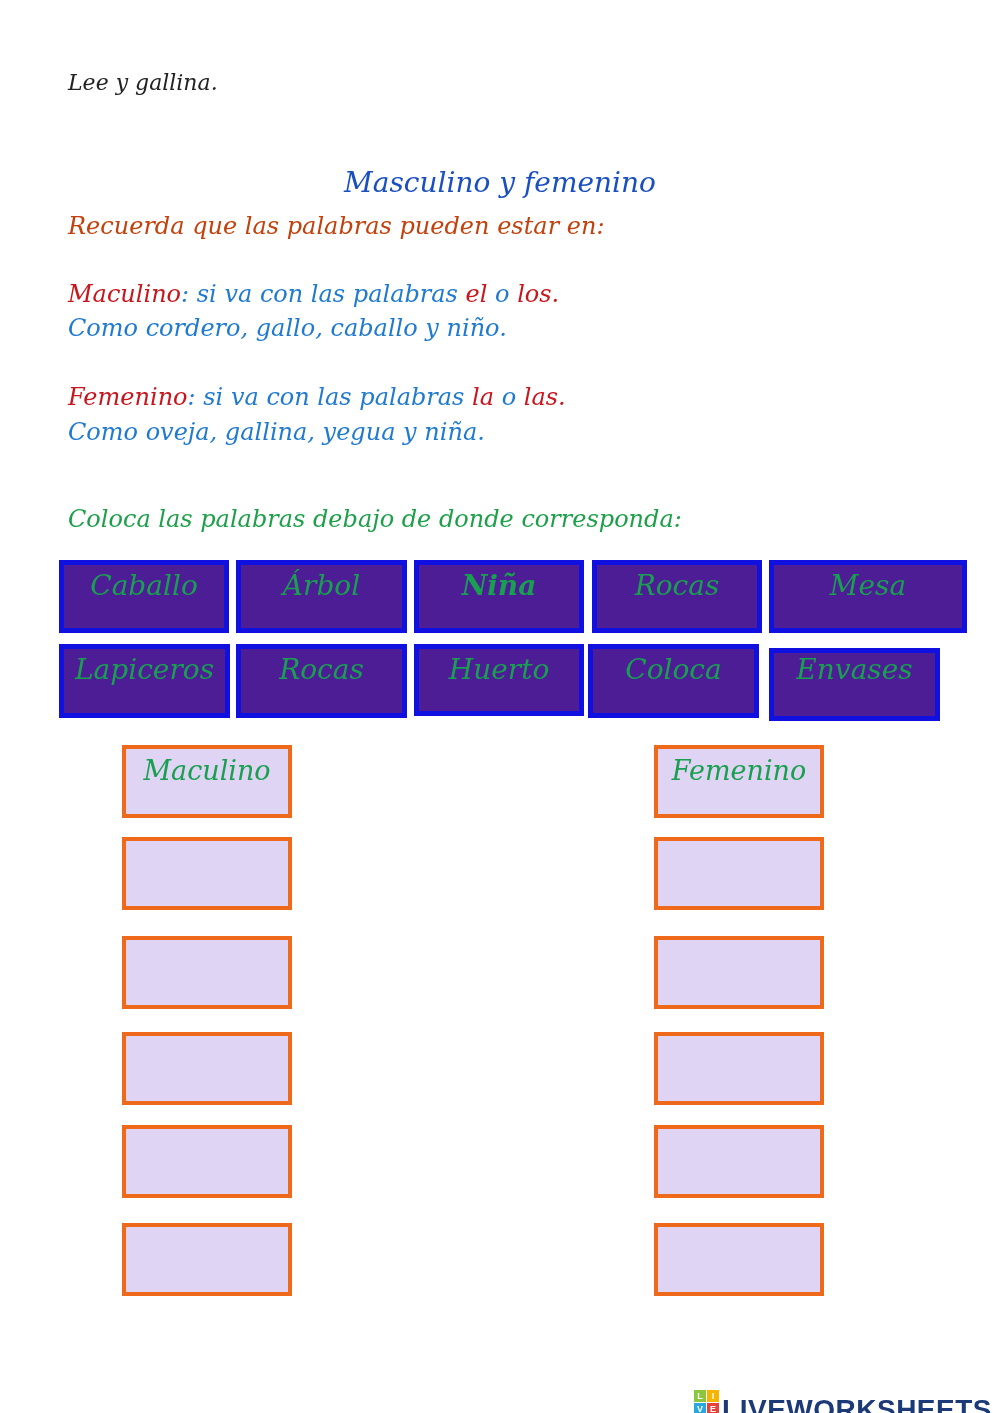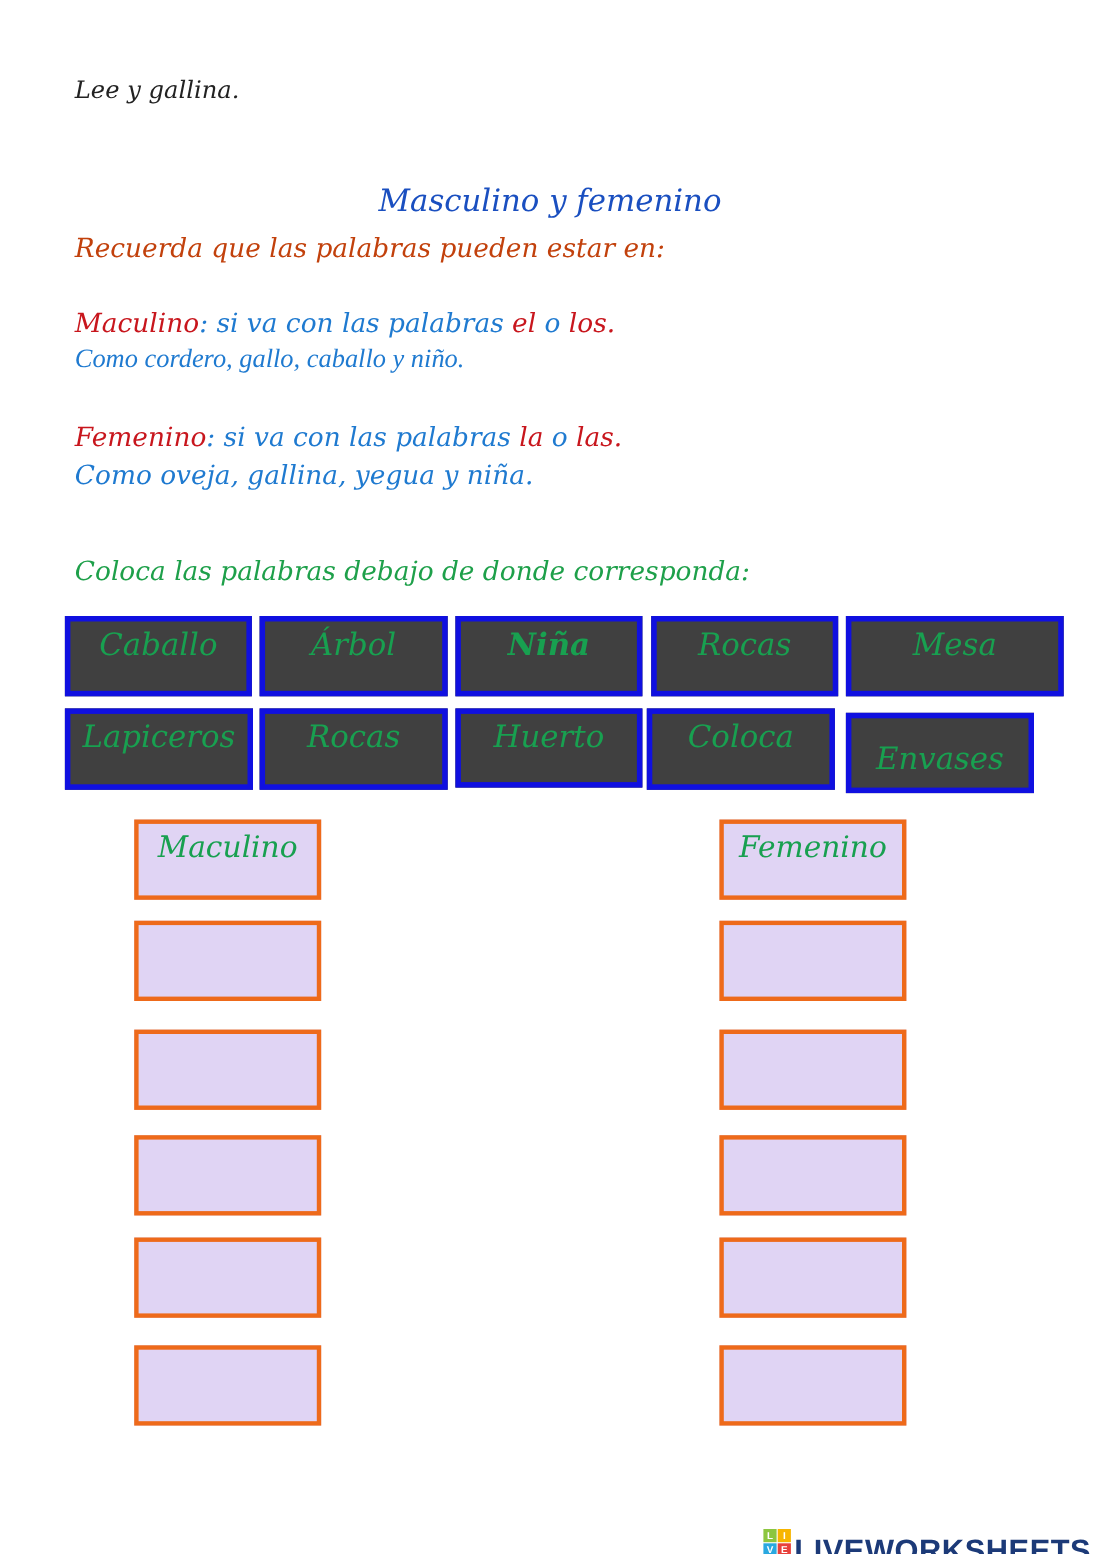--- a/index.html
+++ b/index.html
@@ -6,21 +6,21 @@
   body { width:1000px; height:1413px; background:#ffffff; position:relative; overflow:hidden;
          font-family:"DejaVu Serif", serif; }
   .abs { position:absolute; }
   .txt { font-family:"DejaVu Serif", serif; font-style:italic; white-space:nowrap; }
   .intro { left:68px; top:70px; font-size:22px; color:#222222; }
   .title { left:0; width:1000px; text-align:center; top:138px; font-size:28px; color:#1a4fc0;margin-top:28px; }
   .recuerda { left:68px; top:212px; font-size:24px; color:#c2410c; }
   .line { left:68px; font-size:24px; color:#1f7ad0; }
   .red { color:#c8161d; }
   .instr { left:68px; top:505px; font-size:24px; color:#1ea04a; }
-  .word { position:absolute; box-sizing:border-box; border:5px solid #1010e0; background:#404040;
+  .word { position:absolute; box-sizing:border-box; border:5px solid #1010e0; background:#4c1d95;
           color:#18a050; font-family:"DejaVu Serif", serif; font-style:italic; font-size:28px;
           text-align:center; padding-top:4px; cursor:grab; }
   .drop { position:absolute; box-sizing:border-box; border:4px solid #ee6a1a; background:#e0d4f4; }
   .drop-head { color:#18a050; font-family:"DejaVu Serif", serif; font-style:italic; font-size:27px;
                text-align:center; padding-top:6px; }
   .logo { right:8px; top:1378px; display:flex; align-items:center; }
   .logo-mark { display:grid; grid-template-columns:12px 12px; grid-template-rows:12px 12px; gap:1px; margin-right:3px; }
   .logo-mark span { display:block; font-family:"Liberation Sans", sans-serif; font-size:9px; font-weight:bold;
                     color:#fff; text-align:center; line-height:12px; }
   .logo-text { font-family:"Liberation Sans", sans-serif; font-weight:bold; font-size:28px; color:#1c3a78; letter-spacing:0.5px;margin-top:16px; }
@@ -28,40 +28,40 @@
 </head>
 <body>
 
 <div class="abs txt intro">Lee y gallina.</div>
 <div class="abs txt title">Masculino y femenino</div>
 <div class="abs txt recuerda">Recuerda que las palabras pueden estar en:</div>
 
 <div class="abs txt line" style="top:280px;">
   <span class="red">Maculino</span><span>: si va con las palabras </span><span class="red">el</span><span> o </span><span class="red">los</span><span class="red">.</span>
 </div>
-<div class="abs txt line" style="top:314px;font-family:Liberation Serif, serif;">Como cordero, gallo, caballo y niño.</div>
+<div class="abs txt line" style="top:314px;">Como cordero, gallo, caballo y niño.</div>
 
 <div class="abs txt line" style="top:383px;">
   <span class="red">Femenino</span><span>: si va con las palabras </span><span class="red">la</span><span> o </span><span class="red">las</span><span class="red">.</span>
 </div>
 <div class="abs txt line" style="top:418px;">Como oveja, gallina, yegua y niña.</div>
 
 <div class="abs txt instr">Coloca las palabras debajo de donde corresponda:</div>
 
 <div class="word" style="left:59px;top:560px;width:170px;height:73px;">Caballo</div>
 <div class="word" style="left:236px;top:560px;width:171px;height:73px;">Árbol</div>
 <div class="word" style="left:414px;top:560px;width:170px;height:73px;font-weight:bold;">Niña</div>
 <div class="word" style="left:592px;top:560px;width:170px;height:73px;">Rocas</div>
 <div class="word" style="left:769px;top:560px;width:198px;height:73px;">Mesa</div>
 
 <div class="word" style="left:59px;top:644px;width:171px;height:74px;">Lapiceros</div>
 <div class="word" style="left:236px;top:644px;width:171px;height:74px;">Rocas</div>
 <div class="word" style="left:414px;top:644px;width:170px;height:72px;">Huerto</div>
 <div class="word" style="left:588px;top:644px;width:171px;height:74px;">Coloca</div>
-<div class="word" style="left:769px;top:648px;width:171px;height:73px;padding-top:20px;">Envases</div>
+<div class="word" style="left:769px;top:648px;width:171px;height:73px;padding-top:0;">Envases</div>
 
 <div class="drop drop-head" style="left:122px;top:745px;width:170px;height:73px;">Maculino</div>
 <div class="drop" style="left:122px;top:837px;width:170px;height:73px;"></div>
 <div class="drop" style="left:122px;top:936px;width:170px;height:73px;"></div>
 <div class="drop" style="left:122px;top:1032px;width:170px;height:73px;"></div>
 <div class="drop" style="left:122px;top:1125px;width:170px;height:73px;"></div>
 <div class="drop" style="left:122px;top:1223px;width:170px;height:73px;"></div>
 
 <div class="drop drop-head" style="left:654px;top:745px;width:170px;height:73px;">Femenino</div>
 <div class="drop" style="left:654px;top:837px;width:170px;height:73px;"></div>

